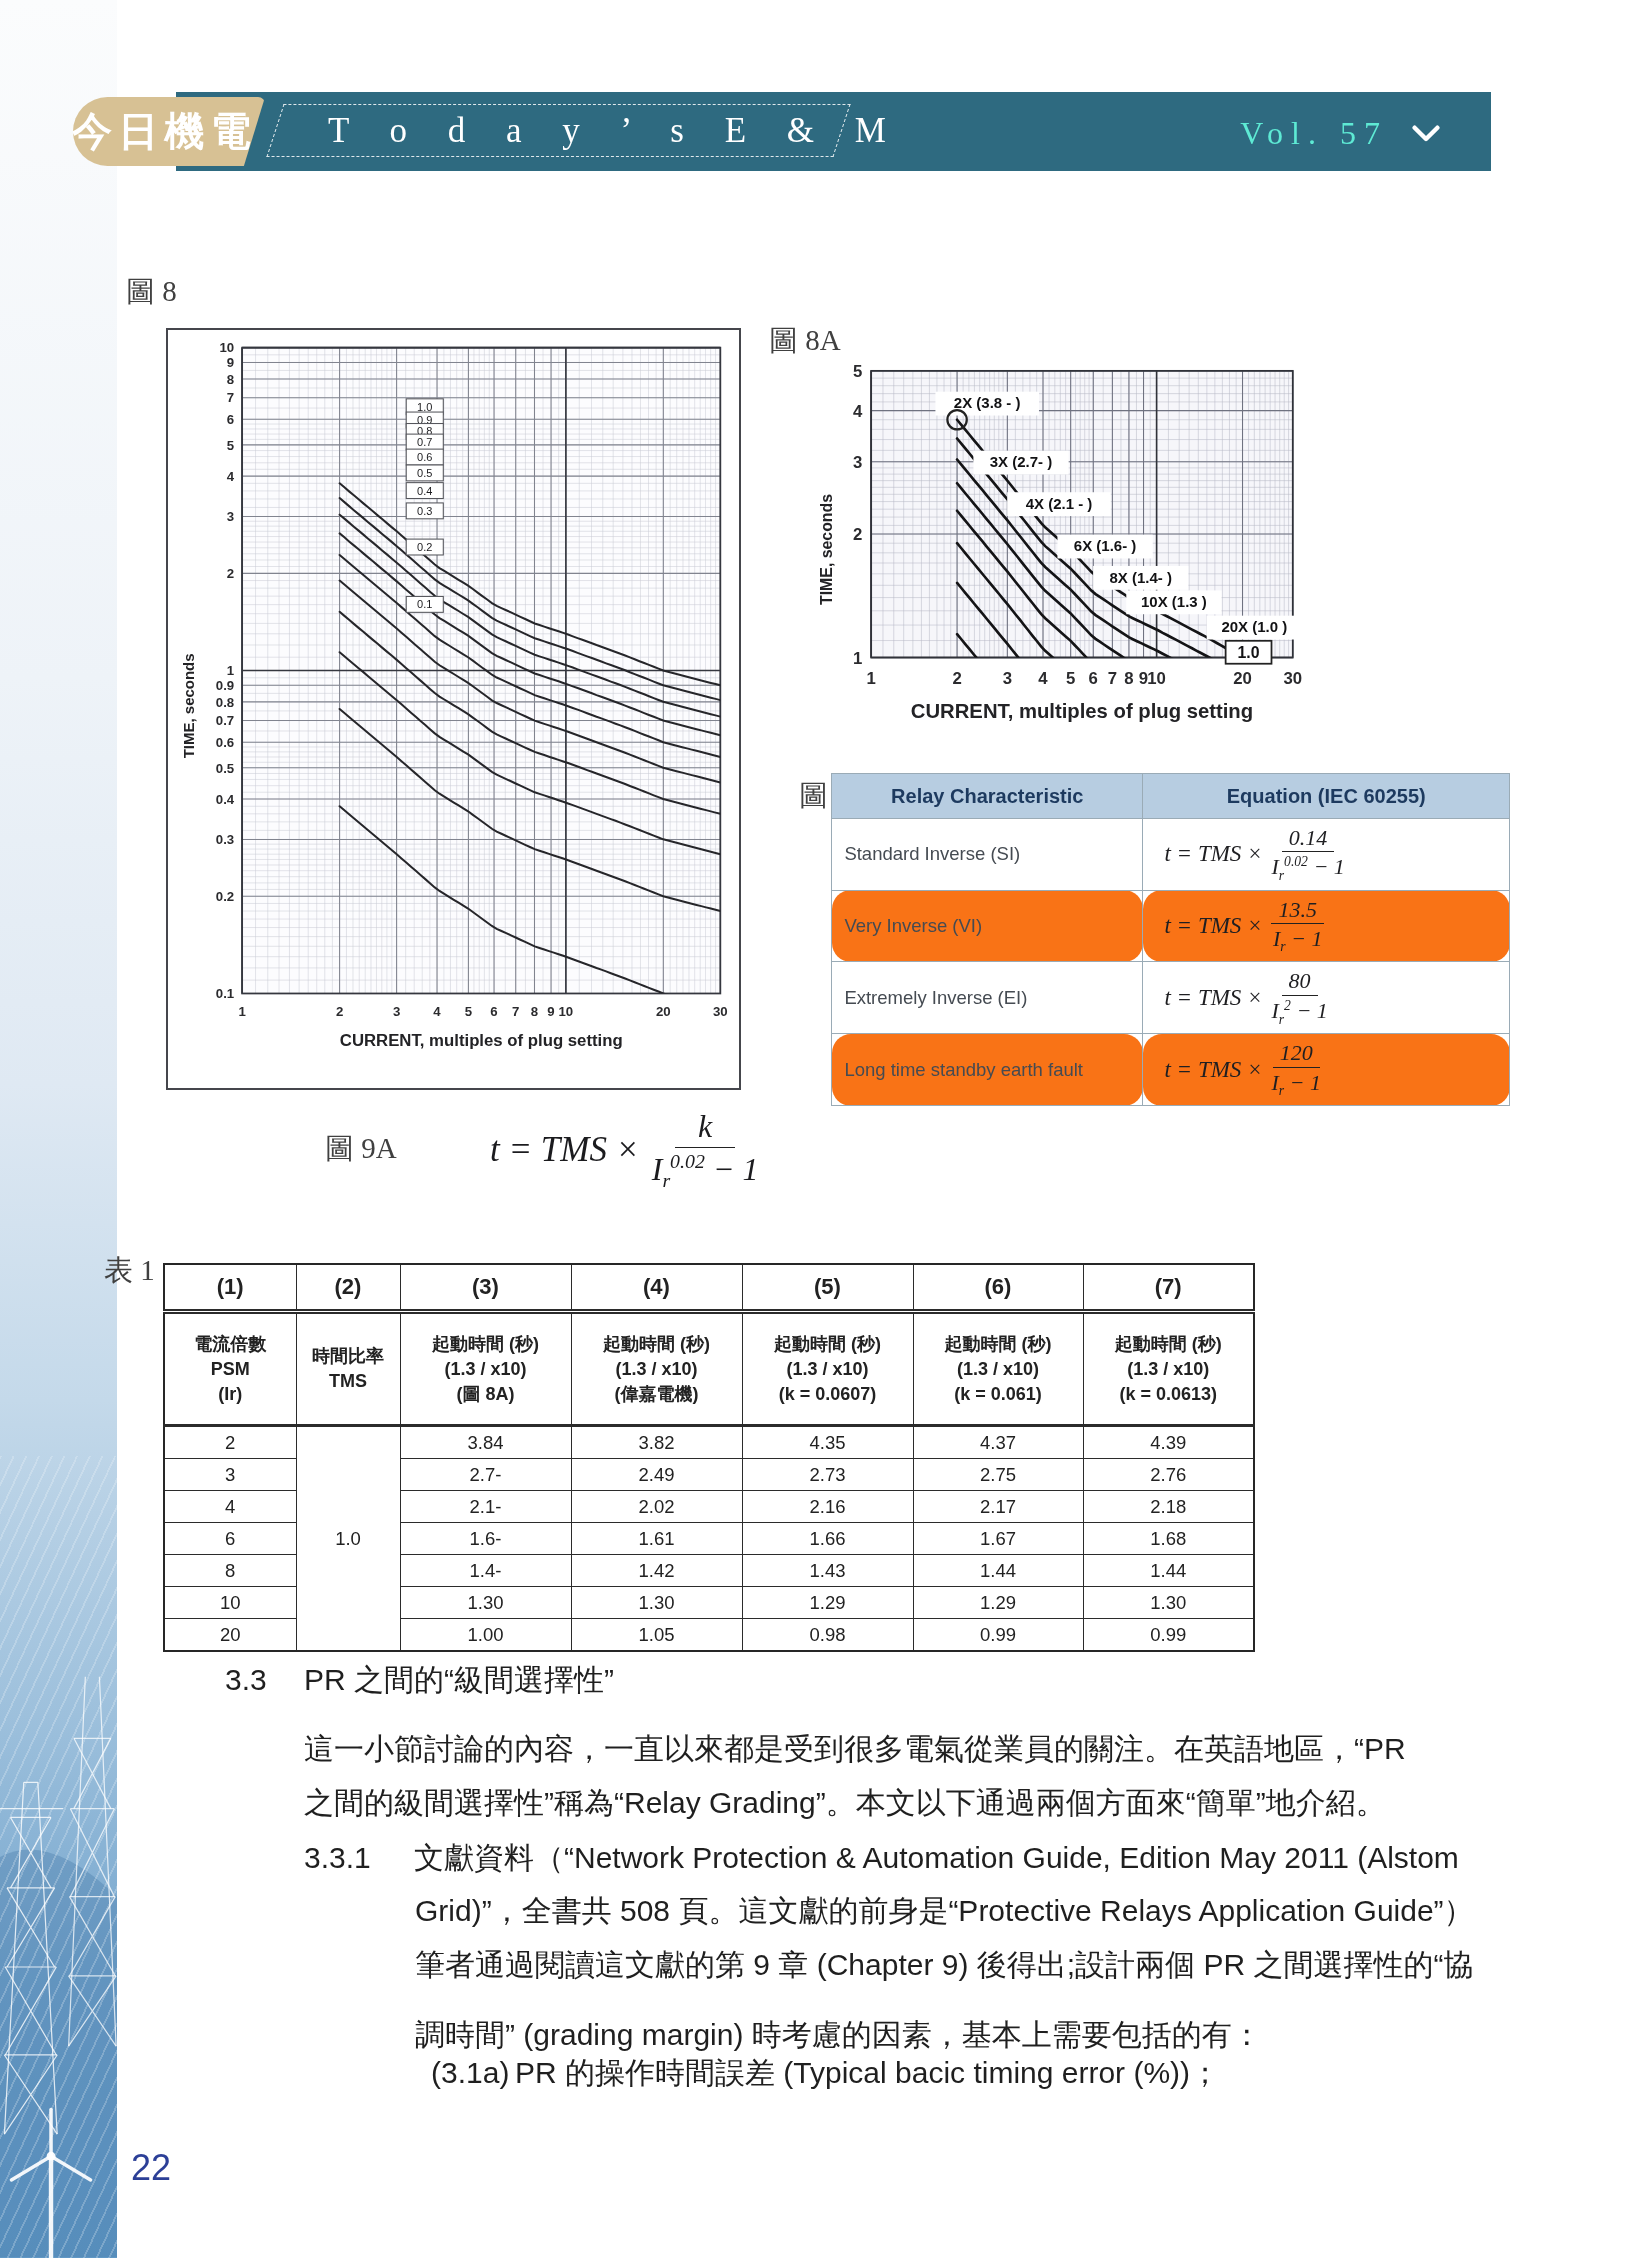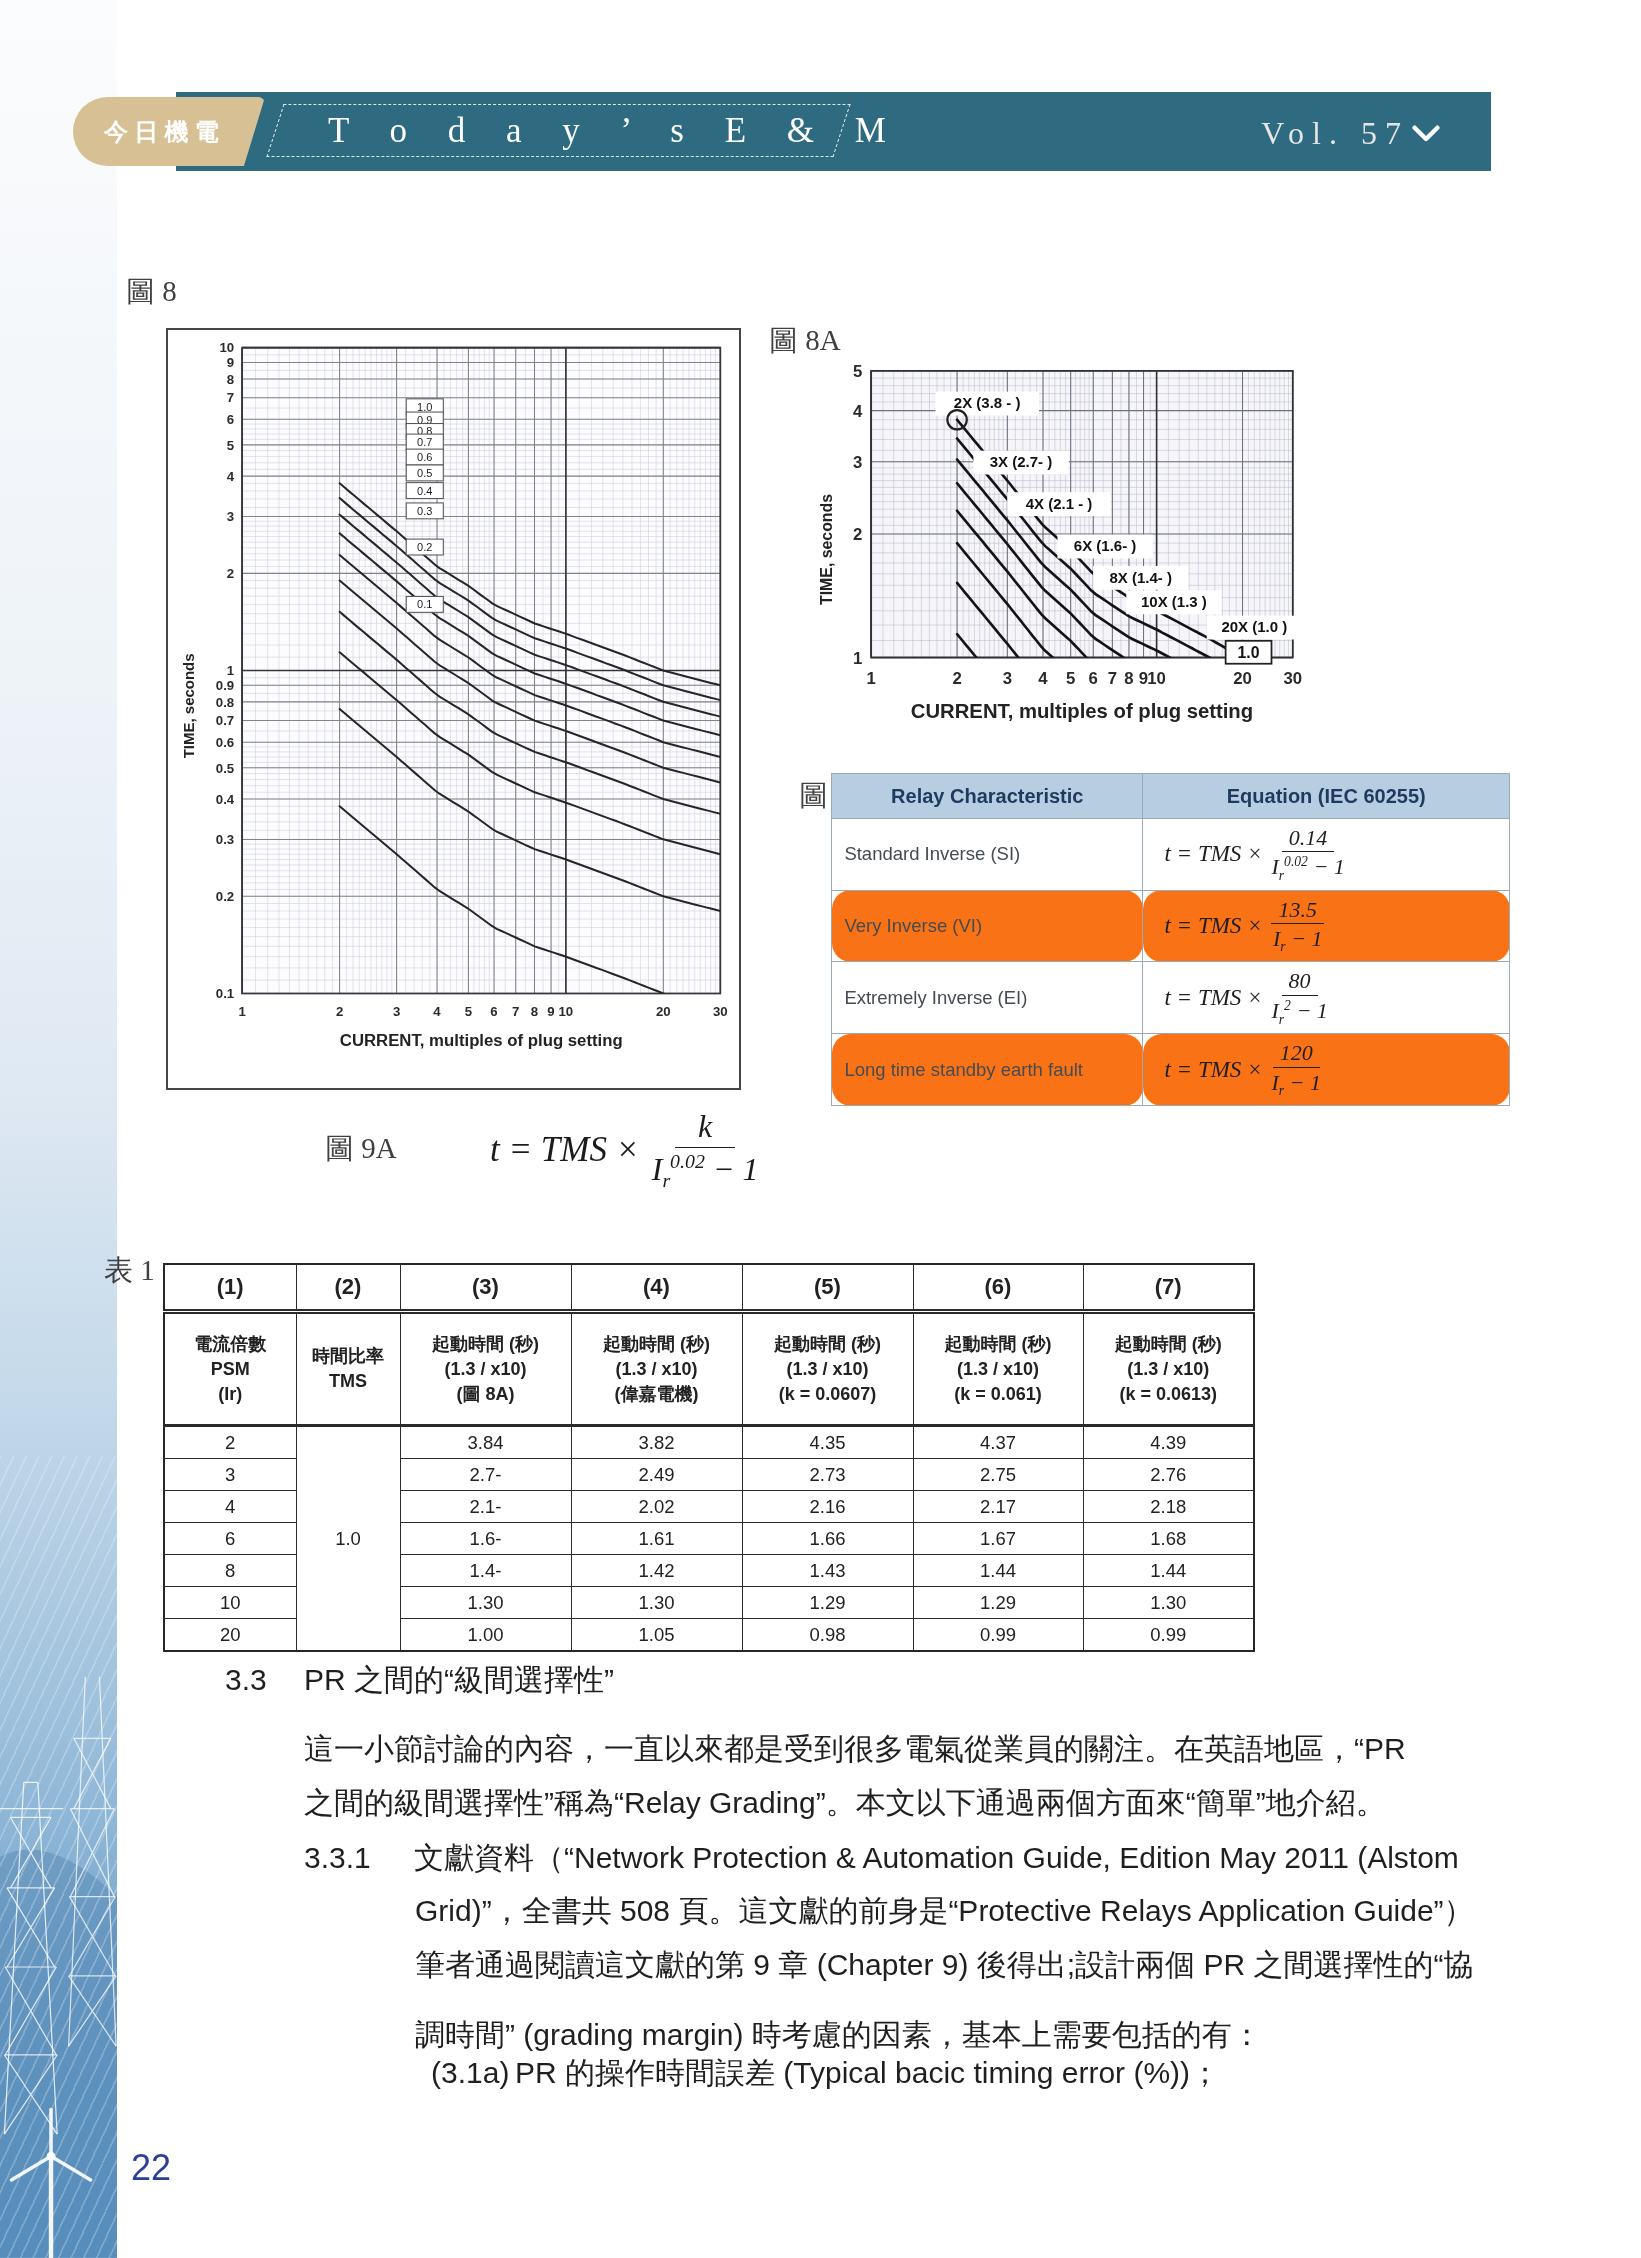--- a/index.html
+++ b/index.html
@@ -12,26 +12,26 @@
     background:linear-gradient(180deg,#fbfcfd 0%,#eef3f8 30%,#dfe9f3 48%,#c4d9ea 62%,#9dc0dc 76%,#74a5cd 88%,#649bc8 100%);}
   .band-stripes{position:absolute;left:0;top:1456px;width:117px;height:803px;
     background:repeating-linear-gradient(115deg,rgba(255,255,255,.22) 0 1.8px,rgba(255,255,255,0) 1.8px 11.5px);}
 
   
   .banner{position:absolute;left:176px;top:92px;width:1315px;height:79px;background:#2e6a80;}
   .banner-dash{position:absolute;left:99px;top:12.4px;width:565px;height:51px;
     border:1.8px dashed rgba(255,255,255,.85);transform:skewX(-18deg);}
   .banner-title{position:absolute;left:152px;top:18.5px;color:#fff;font-family:"Liberation Serif",serif;
     font-size:35px;letter-spacing:16px;white-space:nowrap;}
-  .banner-vol{position:absolute;right:51px;top:23px;display:flex;align-items:center;gap:3px;color:#e5e5e5;}
+  .banner-vol{position:absolute;right:51px;top:23px;display:flex;align-items:center;gap:24px;color:#5eead4;}
   .banner-vol .vtext{font-family:"Liberation Serif",serif;font-size:32px;letter-spacing:8px;white-space:nowrap;}
   .badge{position:absolute;left:73px;top:97px;width:192px;height:69px;background:#d7c194;
     border-radius:35px 7px 7px 35px;clip-path:polygon(0 0,100% 0,89% 100%,0 100%);
     display:flex;align-items:center;justify-content:center;padding:0 23px 0 14px;box-sizing:border-box;}
-  .badge span{color:#fff;font-size:24px;font-weight:700;letter-spacing:6.2px;white-space:nowrap;}
+  .badge span{color:#fff;font-size:40px;font-weight:700;letter-spacing:6.2px;white-space:nowrap;}
 
   .fig-label{position:absolute;color:#404040;font-family:"Liberation Serif",serif;font-size:29px;white-space:nowrap;}
 
   
   .fig8-frame{position:absolute;left:166px;top:328px;width:575px;height:762px;border:2.6px solid #45464c;
     background:#ffffff;box-sizing:border-box;}
   svg text.tick{font-family:"Liberation Sans",sans-serif;font-weight:700;fill:#2b2b2e;}
   svg text.axlabel{font-family:"Liberation Sans",sans-serif;font-weight:700;fill:#232326;}
   svg text.boxval{font-family:"Liberation Sans",sans-serif;fill:#1c1c1f;}
   svg text.ptlabel{font-family:"Liberation Sans",sans-serif;font-weight:700;fill:#121214;}

